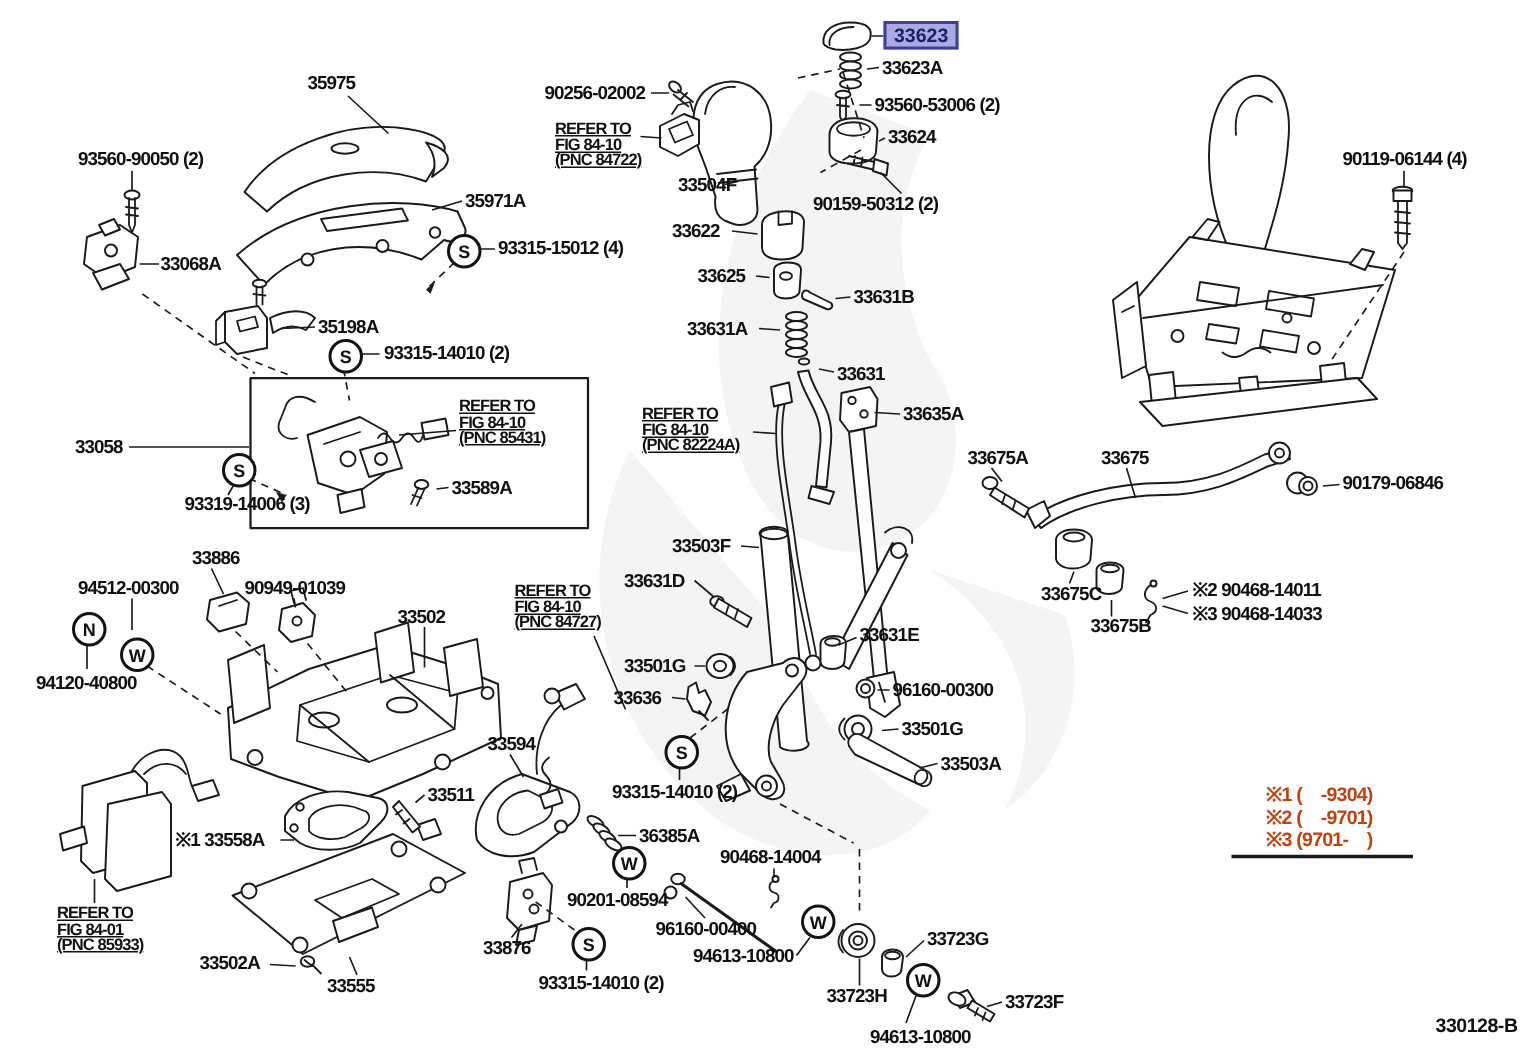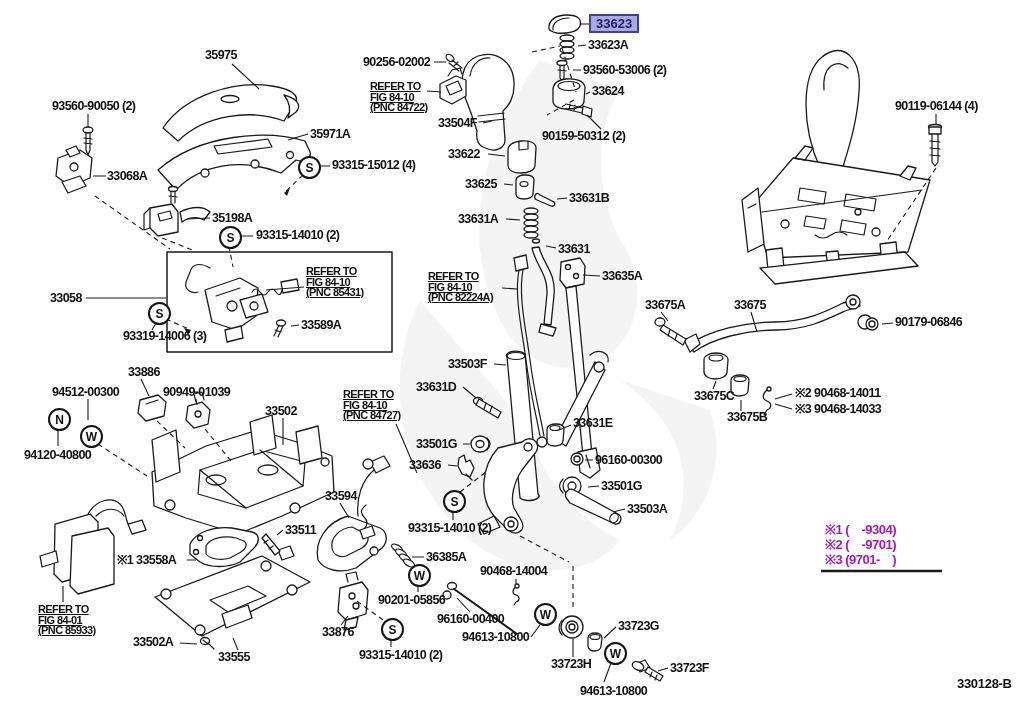--- a/index.html
+++ b/index.html
@@ -8,21 +8,21 @@
   #art{position:absolute;left:0;top:0;}
   .lbl{position:absolute;font:bold 12.5px/13px "Liberation Sans",sans-serif;
        letter-spacing:-0.6px;color:#101010;white-space:pre-line;}
   .ref{font-size:11px;line-height:10.5px;text-decoration:underline;}
   .sym{position:absolute;width:19px;height:19px;border:2px solid #141414;border-radius:50%;
        background:#fff;display:flex;align-items:center;justify-content:center;
        font:bold 12px "Liberation Sans",sans-serif;color:#101010;}
   .hl{position:absolute;background:#a9abdf;border:2px solid #3f3f9e;color:#1c1c6e;
       font:bold 13px/15px "Liberation Sans",sans-serif;padding:0 5px;letter-spacing:0px;}
   .legend{position:absolute;font:bold 13px/14px "Liberation Sans",sans-serif;
-          letter-spacing:-0.5px;color:#a21caf;white-space:pre;}
+          letter-spacing:-0.5px;color:#c2410c;white-space:pre;margin-left:19px;}
   .footer{position:absolute;font:bold 13px "Liberation Sans",sans-serif;
           letter-spacing:-0.3px;color:#101010;margin-left:28px;}
 </style>
 </head>
 <body>
 
 <div id="page">
 
 <svg id="art" width="1024" height="707" viewBox="0 0 1024 707">
   <style>
@@ -389,21 +389,21 @@
 <div class="lbl" style="left:50px;top:292px">33058</div>
 <div class="lbl ref" style="left:306px;top:266px">REFER TO
 FIG 84-10
 (PNC 85431)</div>
 <div class="lbl" style="left:301px;top:319px">33589A</div>
 <div class="lbl" style="left:123px;top:330px">93319-14006 (3)</div>
 <div class="lbl" style="left:363px;top:56px">90256-02002</div>
 <div class="lbl ref" style="left:370px;top:81px">REFER TO
 FIG 84-10
 (PNC 84722)</div>
-<div class="lbl" style="left:438px;top:117px">33504F</div>
+<div class="lbl" style="left:452px;top:117px">33504F</div>
 <div class="lbl" style="left:448px;top:148px">33622</div>
 <div class="lbl" style="left:465px;top:178px">33625</div>
 <div class="lbl" style="left:458px;top:213px">33631A</div>
 <div class="hl" style="left:589px;top:14px">33623</div>
 <div class="lbl" style="left:588px;top:39px">33623A</div>
 <div class="lbl" style="left:583px;top:64px">93560-53006 (2)</div>
 <div class="lbl" style="left:592px;top:85px">33624</div>
 <div class="lbl" style="left:542px;top:130px">90159-50312 (2)</div>
 <div class="lbl" style="left:569px;top:192px">33631B</div>
 <div class="lbl" style="left:558px;top:243px">33631</div>
@@ -439,21 +439,21 @@
 <div class="lbl" style="left:285px;top:524px">33511</div>
 <div class="lbl" style="left:117px;top:554px">※1 33558A</div>
 <div class="lbl ref" style="left:38px;top:604px">REFER TO
 FIG 84-01
 (PNC 85933)</div>
 <div class="lbl" style="left:133px;top:636px">33502A</div>
 <div class="lbl" style="left:218px;top:651px">33555</div>
 <div class="lbl" style="left:322px;top:626px">33876</div>
 <div class="lbl" style="left:359px;top:649px">93315-14010 (2)</div>
 <div class="lbl" style="left:426px;top:551px">36385A</div>
-<div class="lbl" style="left:378px;top:594px">90201-05856</div>
+<div class="lbl" style="left:378px;top:594px">90201-08594</div>
 <div class="lbl" style="left:437px;top:613px">96160-00400</div>
 <div class="lbl" style="left:462px;top:631px">94613-10800</div>
 <div class="lbl" style="left:480px;top:565px">90468-14004</div>
 <div class="lbl" style="left:408px;top:522px">93315-14010 (2)</div>
 <div class="lbl" style="left:618px;top:620px">33723G</div>
 <div class="lbl" style="left:551px;top:658px">33723H</div>
 <div class="lbl" style="left:670px;top:662px">33723F</div>
 <div class="lbl" style="left:580px;top:685px">94613-10800</div>
 
 <div class="sym" style="left:298px;top:156px">S</div>

